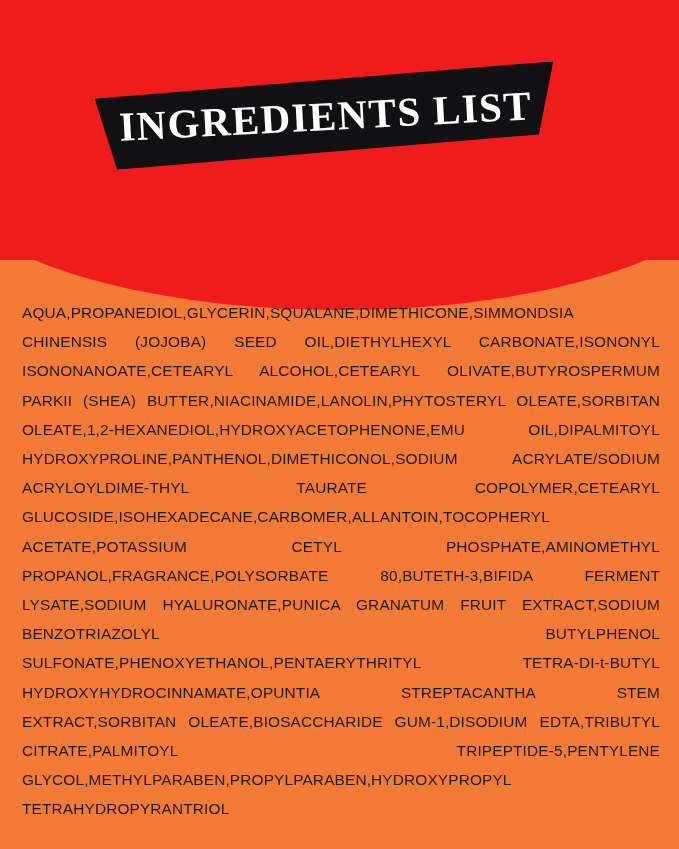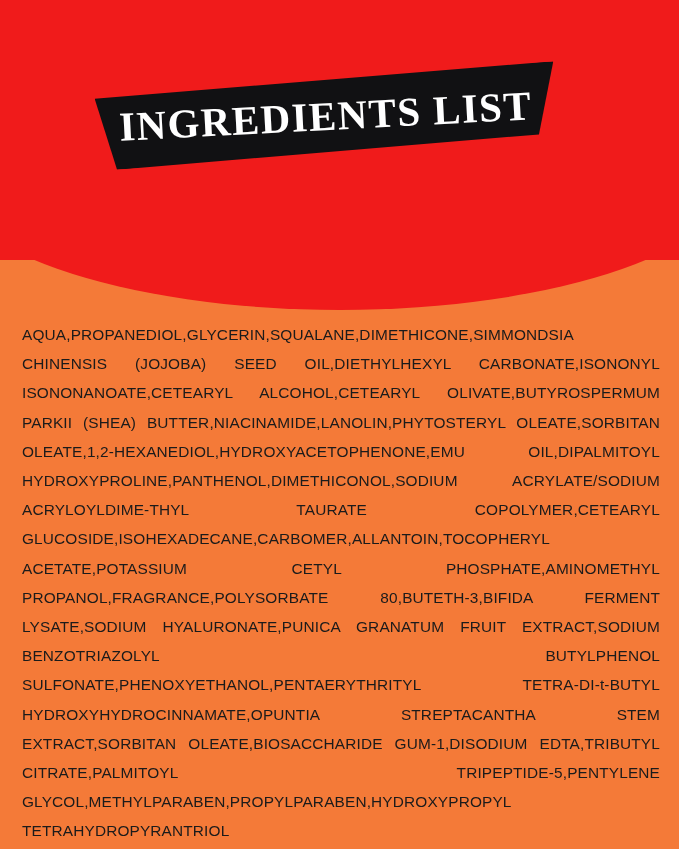--- a/index.html
+++ b/index.html
@@ -58,21 +58,21 @@
     font-weight: bold;
     font-size: 41px;
     letter-spacing: 1.4px;
     transform: rotate(0.2deg);
     white-space: nowrap;
   }
   
   .ingredients {
     position: absolute;
     left: 22px;
-    top: 320px;
+    top: 298px;
     width: 638px;
     color: #1b1b1b;
     font-size: 15.4px;
     line-height: 29.2px;
     letter-spacing: 0.15px;
     text-align: justify;
     text-justify: inter-character;
     word-break: break-word;
   }
 </style>

